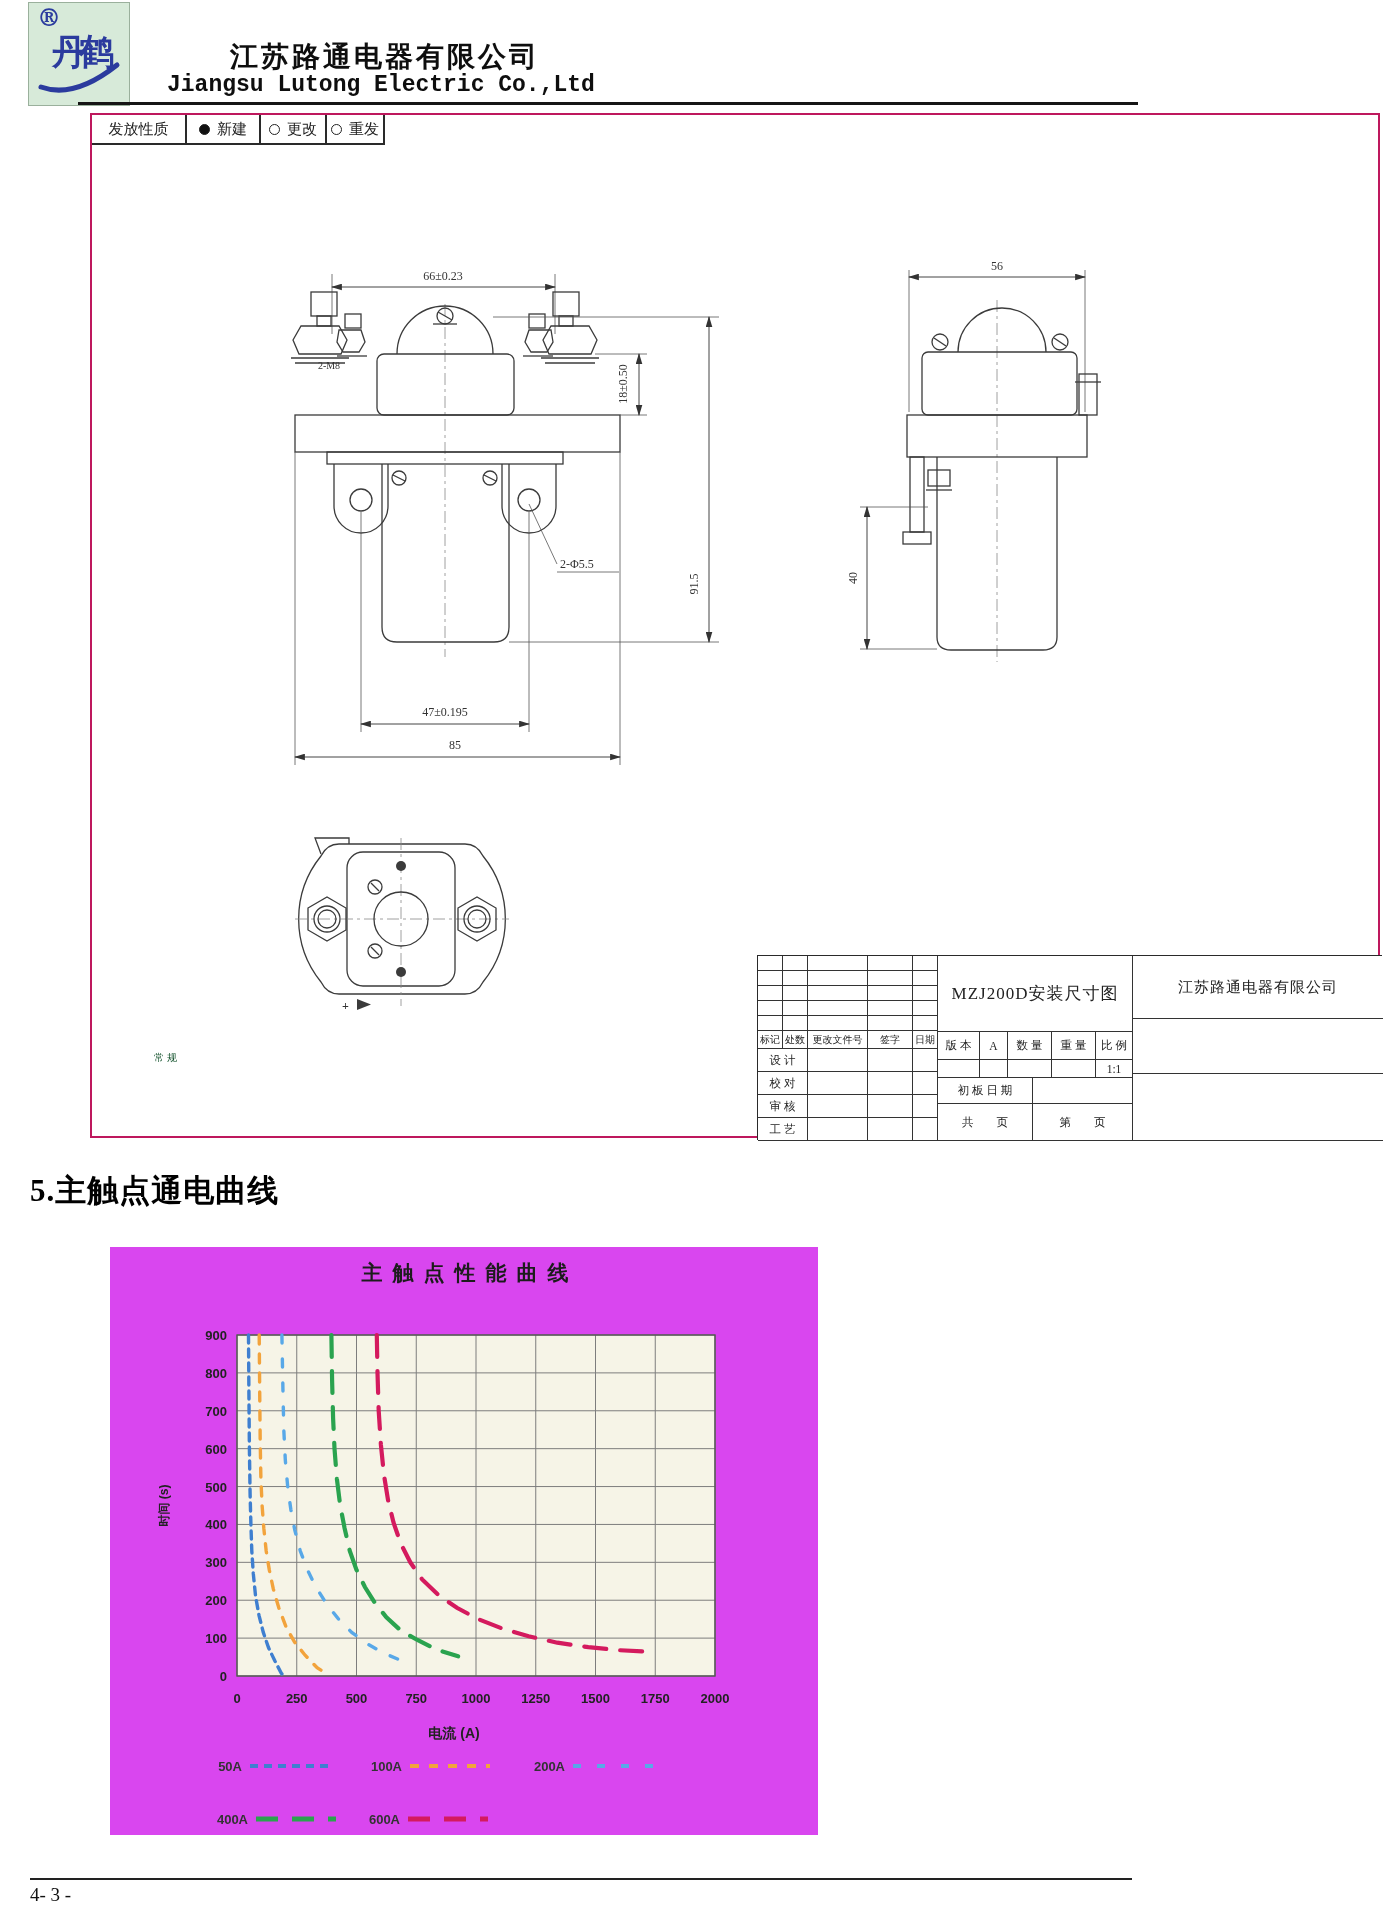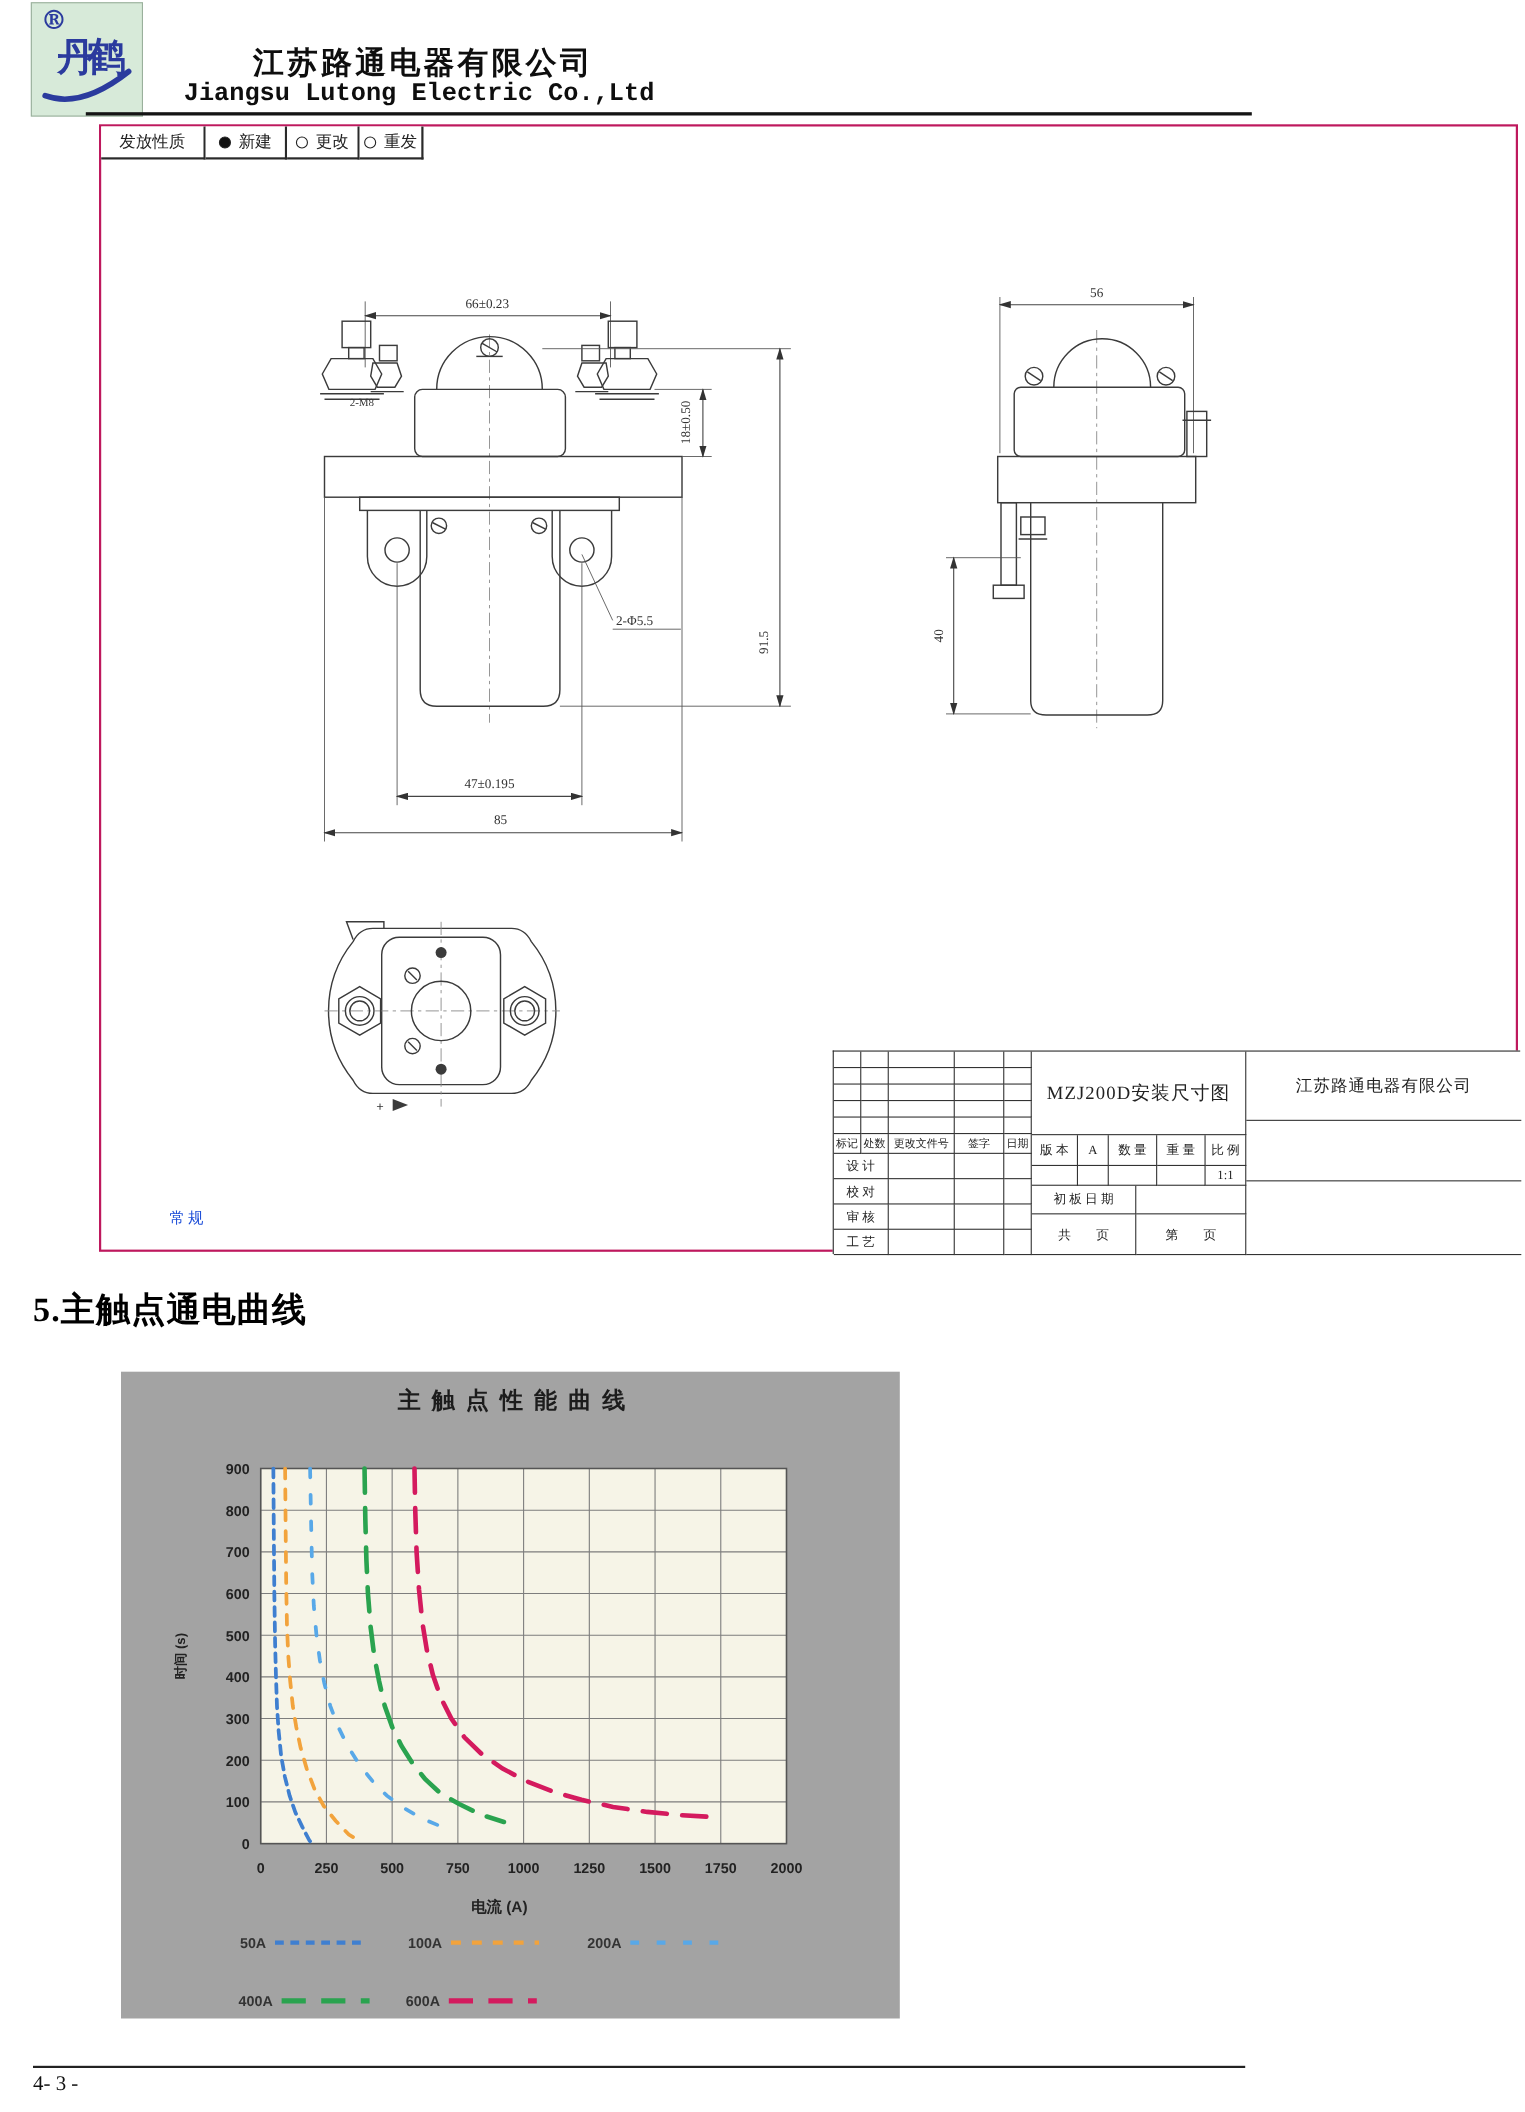--- a/index.html
+++ b/index.html
@@ -14,38 +14,38 @@
 .co-en{position:absolute;left:167px;top:72px;font-size:23px;font-weight:bold;color:#0e0e0e;font-family:Liberation Mono, monospace}
 .hdr-rule{position:absolute;left:78px;top:102px;width:1060px;height:3px;background:#151515}
 
 .frame{position:absolute;left:90px;top:113px;width:1290px;height:1025px;border:2px solid #be185d}
 .rel-strip{position:absolute;left:0;top:0;display:flex;height:30px}
 .rel-cell{display:flex;align-items:center;justify-content:center;gap:7px;border-right:2px solid #2a2a2a;border-bottom:2px solid #2a2a2a;font-size:15px;color:#222;font-family:"Liberation Serif",serif;background:#fff}
 .rel-cell.c1{width:95px}.rel-cell.c2{width:74px}.rel-cell.c3{width:66px}.rel-cell.c4{width:58px}
 .radio{width:11px;height:11px;border:1.5px solid #222;border-radius:50%;display:inline-block;flex:none}
 .radio.sel{background:#111}
 .dwg{position:absolute}
-.note{position:absolute;left:62px;top:984px;font-size:14px;color:#1d4ed8;letter-spacing:3px}
+.note{position:absolute;left:62px;top:936px;font-size:10px;color:#14532d;letter-spacing:3px}
 
 .tb{position:absolute;left:665px;top:840px;width:625px;height:185px;border-left:1.5px solid #2a2a2a;border-top:1.5px solid #2a2a2a;font-family:"Liberation Serif",serif;color:#222;background:#fff}
 .tb .cell{border-right:1px solid #333;border-bottom:1px solid #333;display:flex;align-items:center;justify-content:center;font-size:11.5px;overflow:hidden;white-space:nowrap}
 .tb .s10{font-size:10px}
 .tb-leftA{position:absolute;left:0;top:0;width:180px;height:93px;display:grid;grid-template-columns:25px 25px 60px 45px 25px;grid-template-rows:15px 15px 15px 15px 15px 18px}
 .tb-leftB{position:absolute;left:0;top:93px;width:180px;height:92px;display:grid;grid-template-columns:50px 60px 45px 25px;grid-template-rows:23px 23px 23px 23px}
 .tb-title{position:absolute;left:180px;top:0;width:195px;height:76px;border-right:1px solid #333;border-bottom:1px solid #333;display:flex;align-items:center;justify-content:center;font-size:17px;letter-spacing:1px}
 .tb-rowA{position:absolute;left:180px;top:76px;width:195px;height:28px;display:grid;grid-template-columns:42px 28px 44px 44px 37px}
 .tb-rowB{position:absolute;left:180px;top:104px;width:195px;height:18px;display:grid;grid-template-columns:42px 28px 44px 44px 37px}
 .tb-rowC{position:absolute;left:180px;top:122px;width:195px;height:26px;display:grid;grid-template-columns:95px 100px}
 .tb-rowD{position:absolute;left:180px;top:148px;width:195px;height:37px;display:grid;grid-template-columns:95px 100px}
 .tb-right{position:absolute;left:375px;top:0;width:250px;height:185px}
 .tb-right .rc{border-bottom:1px solid #333;display:flex;align-items:center;justify-content:center;font-size:15px;letter-spacing:1px}
 
 .sec-head{position:absolute;left:30px;top:1170px;font-size:31px;font-weight:bold;color:#000;font-family:"Liberation Serif",serif;letter-spacing:1px}
 
-.chart{position:absolute;left:110px;top:1247px;width:708px;height:588px;background:#a3a3a3}
+.chart{position:absolute;left:110px;top:1247px;width:708px;height:588px;background:#d946ef}
 .ct-cn{position:absolute;left:30px;top:12px;width:660px;text-align:center;font-size:21px;font-weight:bold;letter-spacing:10px;color:#1c1c1c}
 .ct-en{position:absolute;left:30px;top:42px;width:660px;text-align:center;font-size:20px;font-weight:bold;color:#262626}
 #chart-plot{position:absolute;left:0;top:0}
 #chart-plot .tick{font:bold 13px "Liberation Sans",sans-serif;fill:#222}
 #chart-plot .alab{font:bold 12px "Liberation Sans",sans-serif;fill:#222;text-anchor:middle}
 #chart-plot .alab2{font:bold 14px "Liberation Sans",sans-serif;fill:#222}
 #chart-plot .leg{font:bold 13px "Liberation Sans",sans-serif;fill:#333}
 
 .ft-rule{position:absolute;left:30px;top:1878px;width:1102px;height:1.5px;background:#222}
 .ft-txt{position:absolute;left:30px;top:1884px;font-size:19px;color:#111;font-family:"Liberation Serif",serif}

